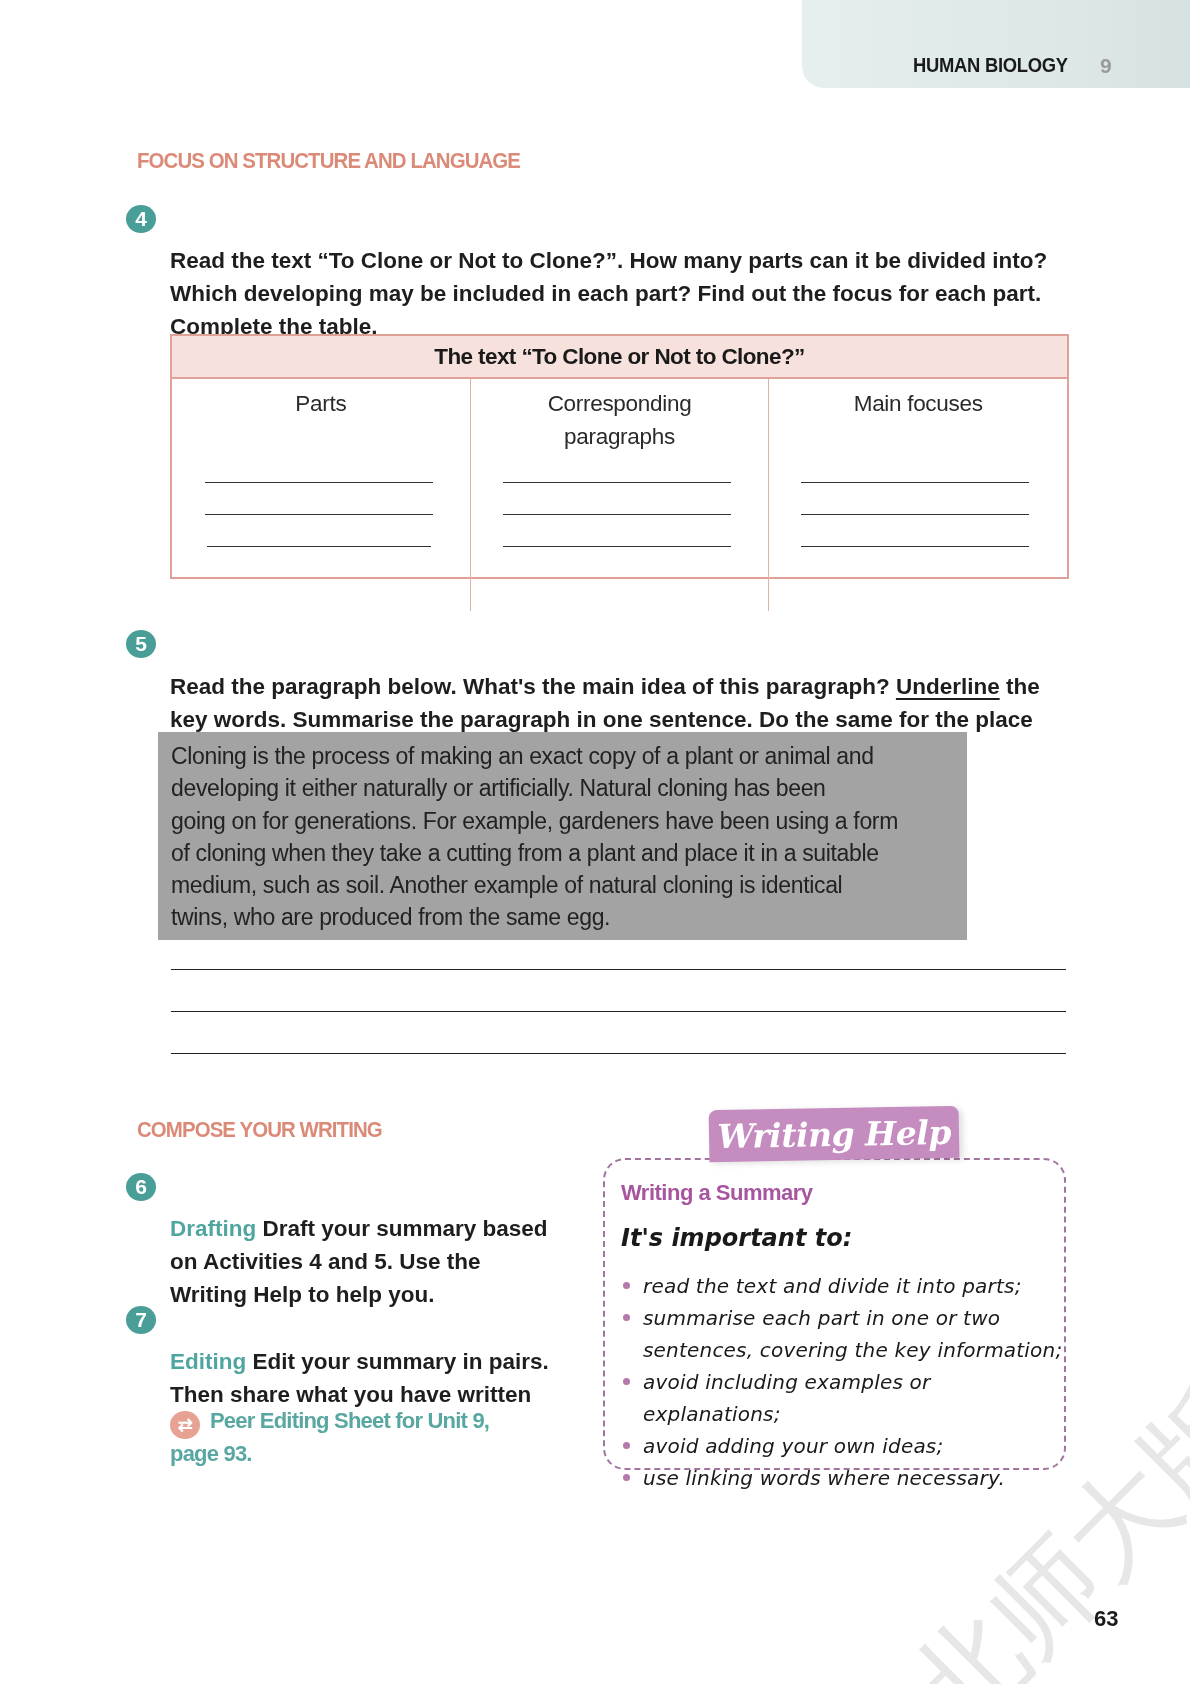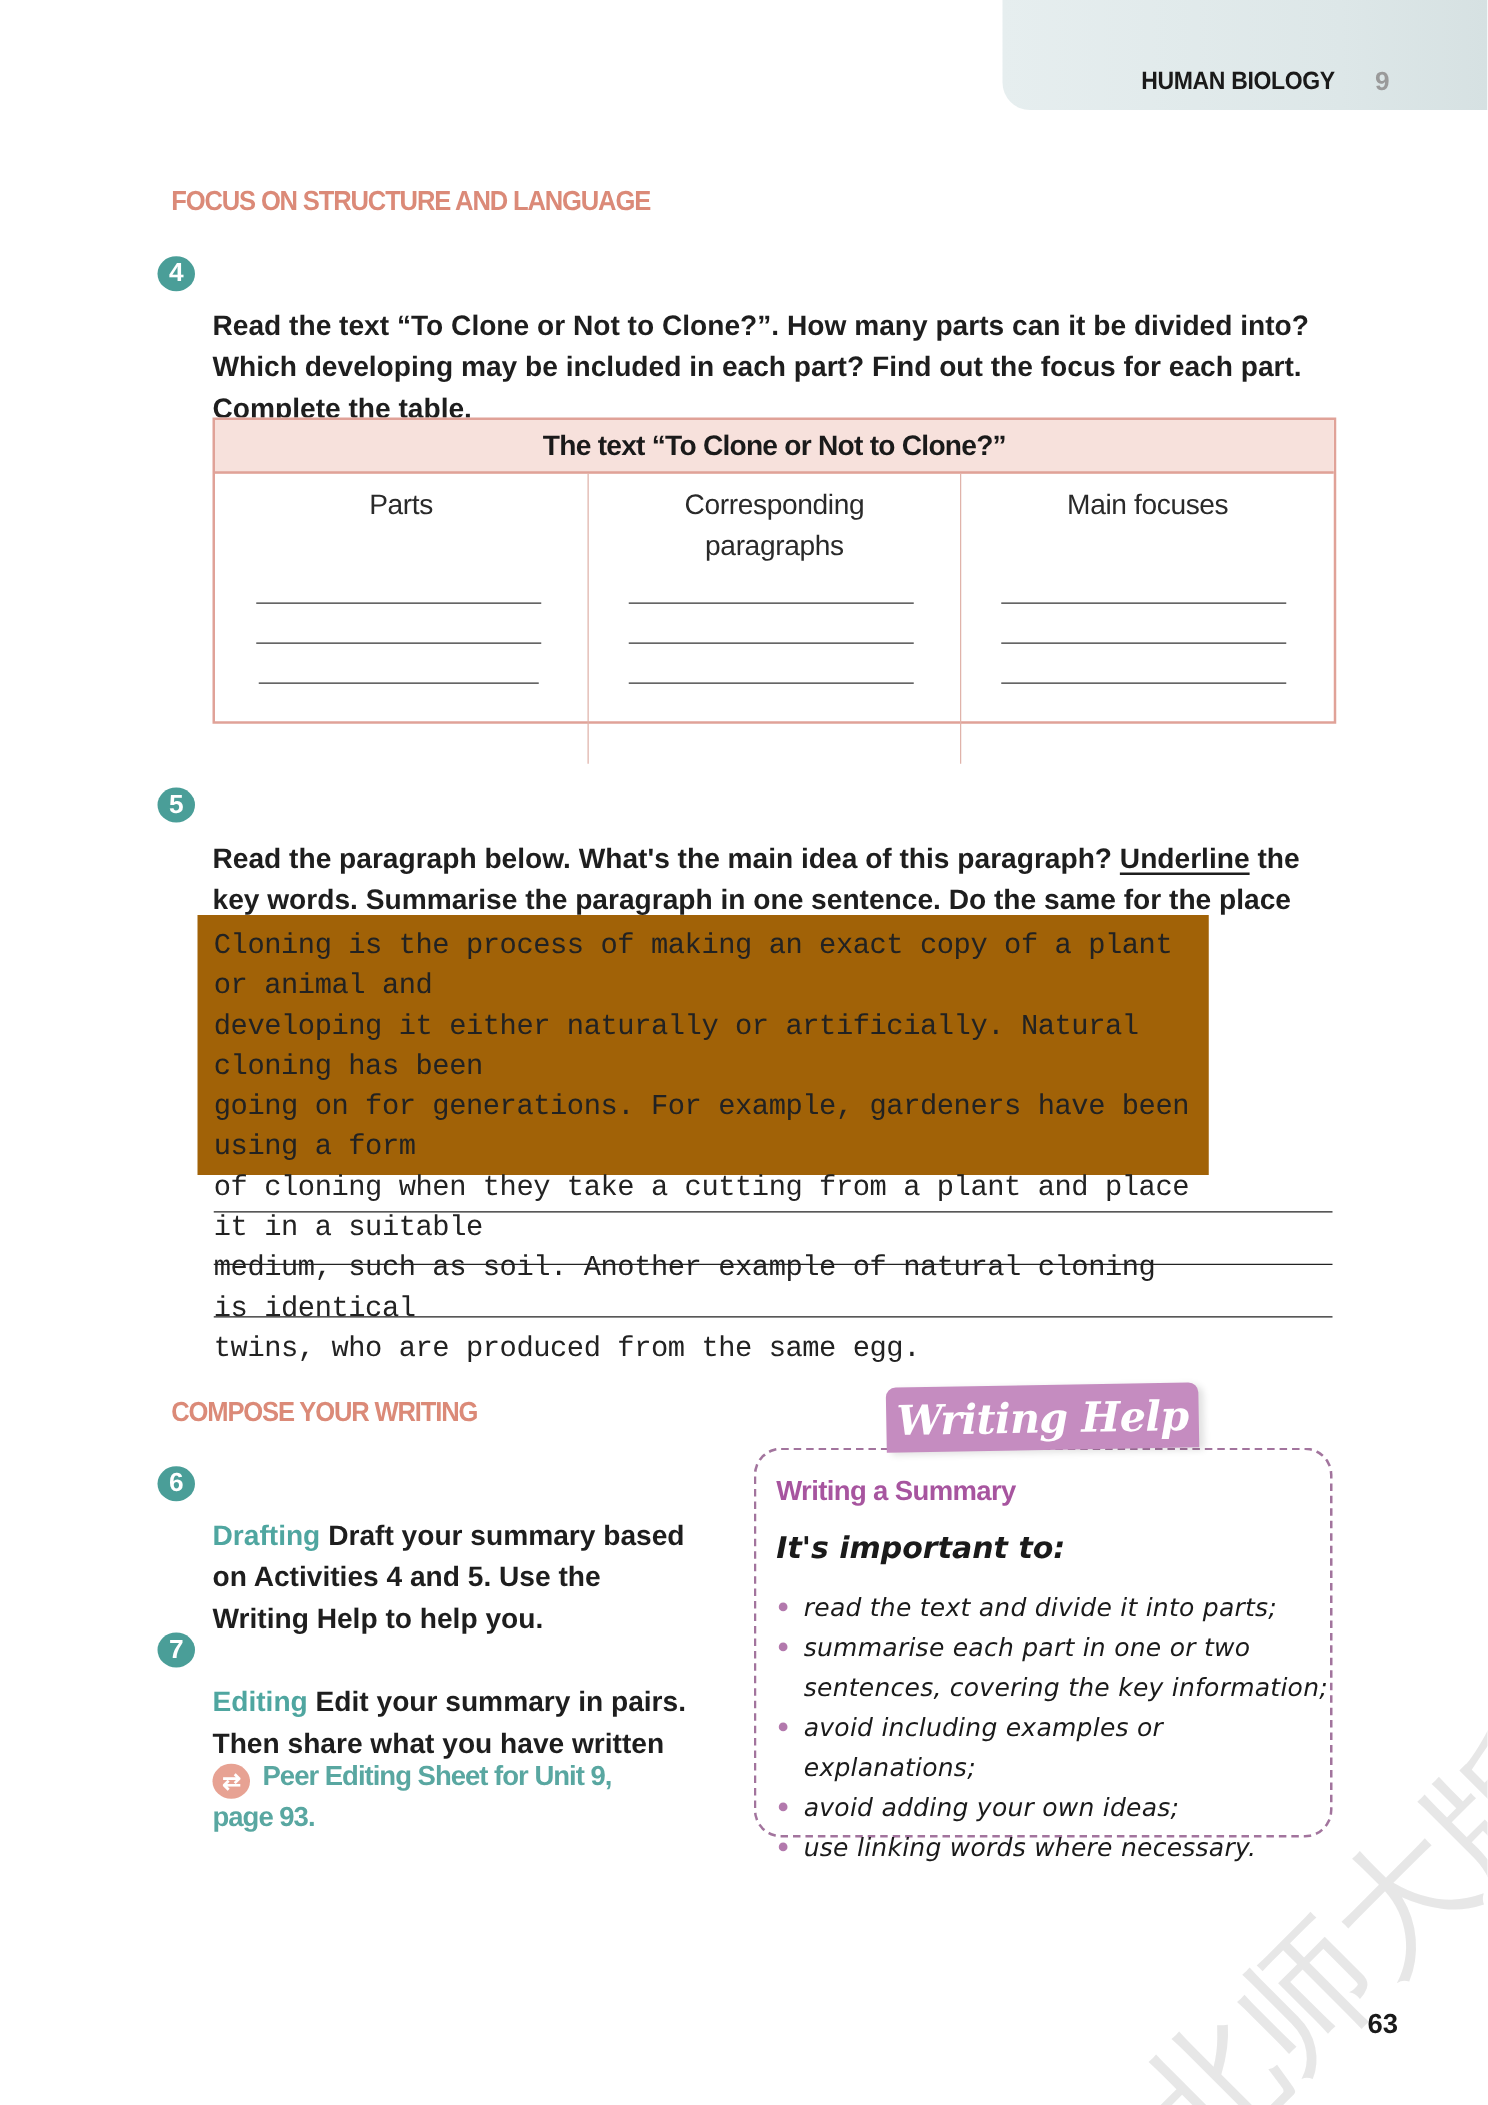--- a/index.html
+++ b/index.html
@@ -56,22 +56,22 @@
       text-align: center; font-size: 22.5px; line-height: 33px; color: #2a2a2a;
       padding-top: 8px; letter-spacing: -0.3px;
     }
     .tbl .line {
       position: absolute; height: 0; border-top: 1.5px solid #333;
     }
 
     
     .para-box {
       position: absolute; left: 158px; top: 732px; width: 809px; height: 208px;
-      background: #a16207; padding: 8px 12px 0 13px;
-      font-size: 23px; line-height: 32.3px; color: #222; letter-spacing: -0.35px; font-family: Liberation Mono, monospace;
+      background: #a3a3a3; padding: 8px 12px 0 13px;
+      font-size: 23px; line-height: 32.3px; color: #222; letter-spacing: -0.35px;
     }
 
     .answer-line {
       position: absolute; left: 171px; width: 895px; height: 0; border-top: 1.5px solid #222;
     }
 
     
     .wh-tab {
       position: absolute; left: 709px; top: 1108px; width: 250px; height: 52px;
       background: #c58cc0; border-radius: 8px 8px 0 0;

